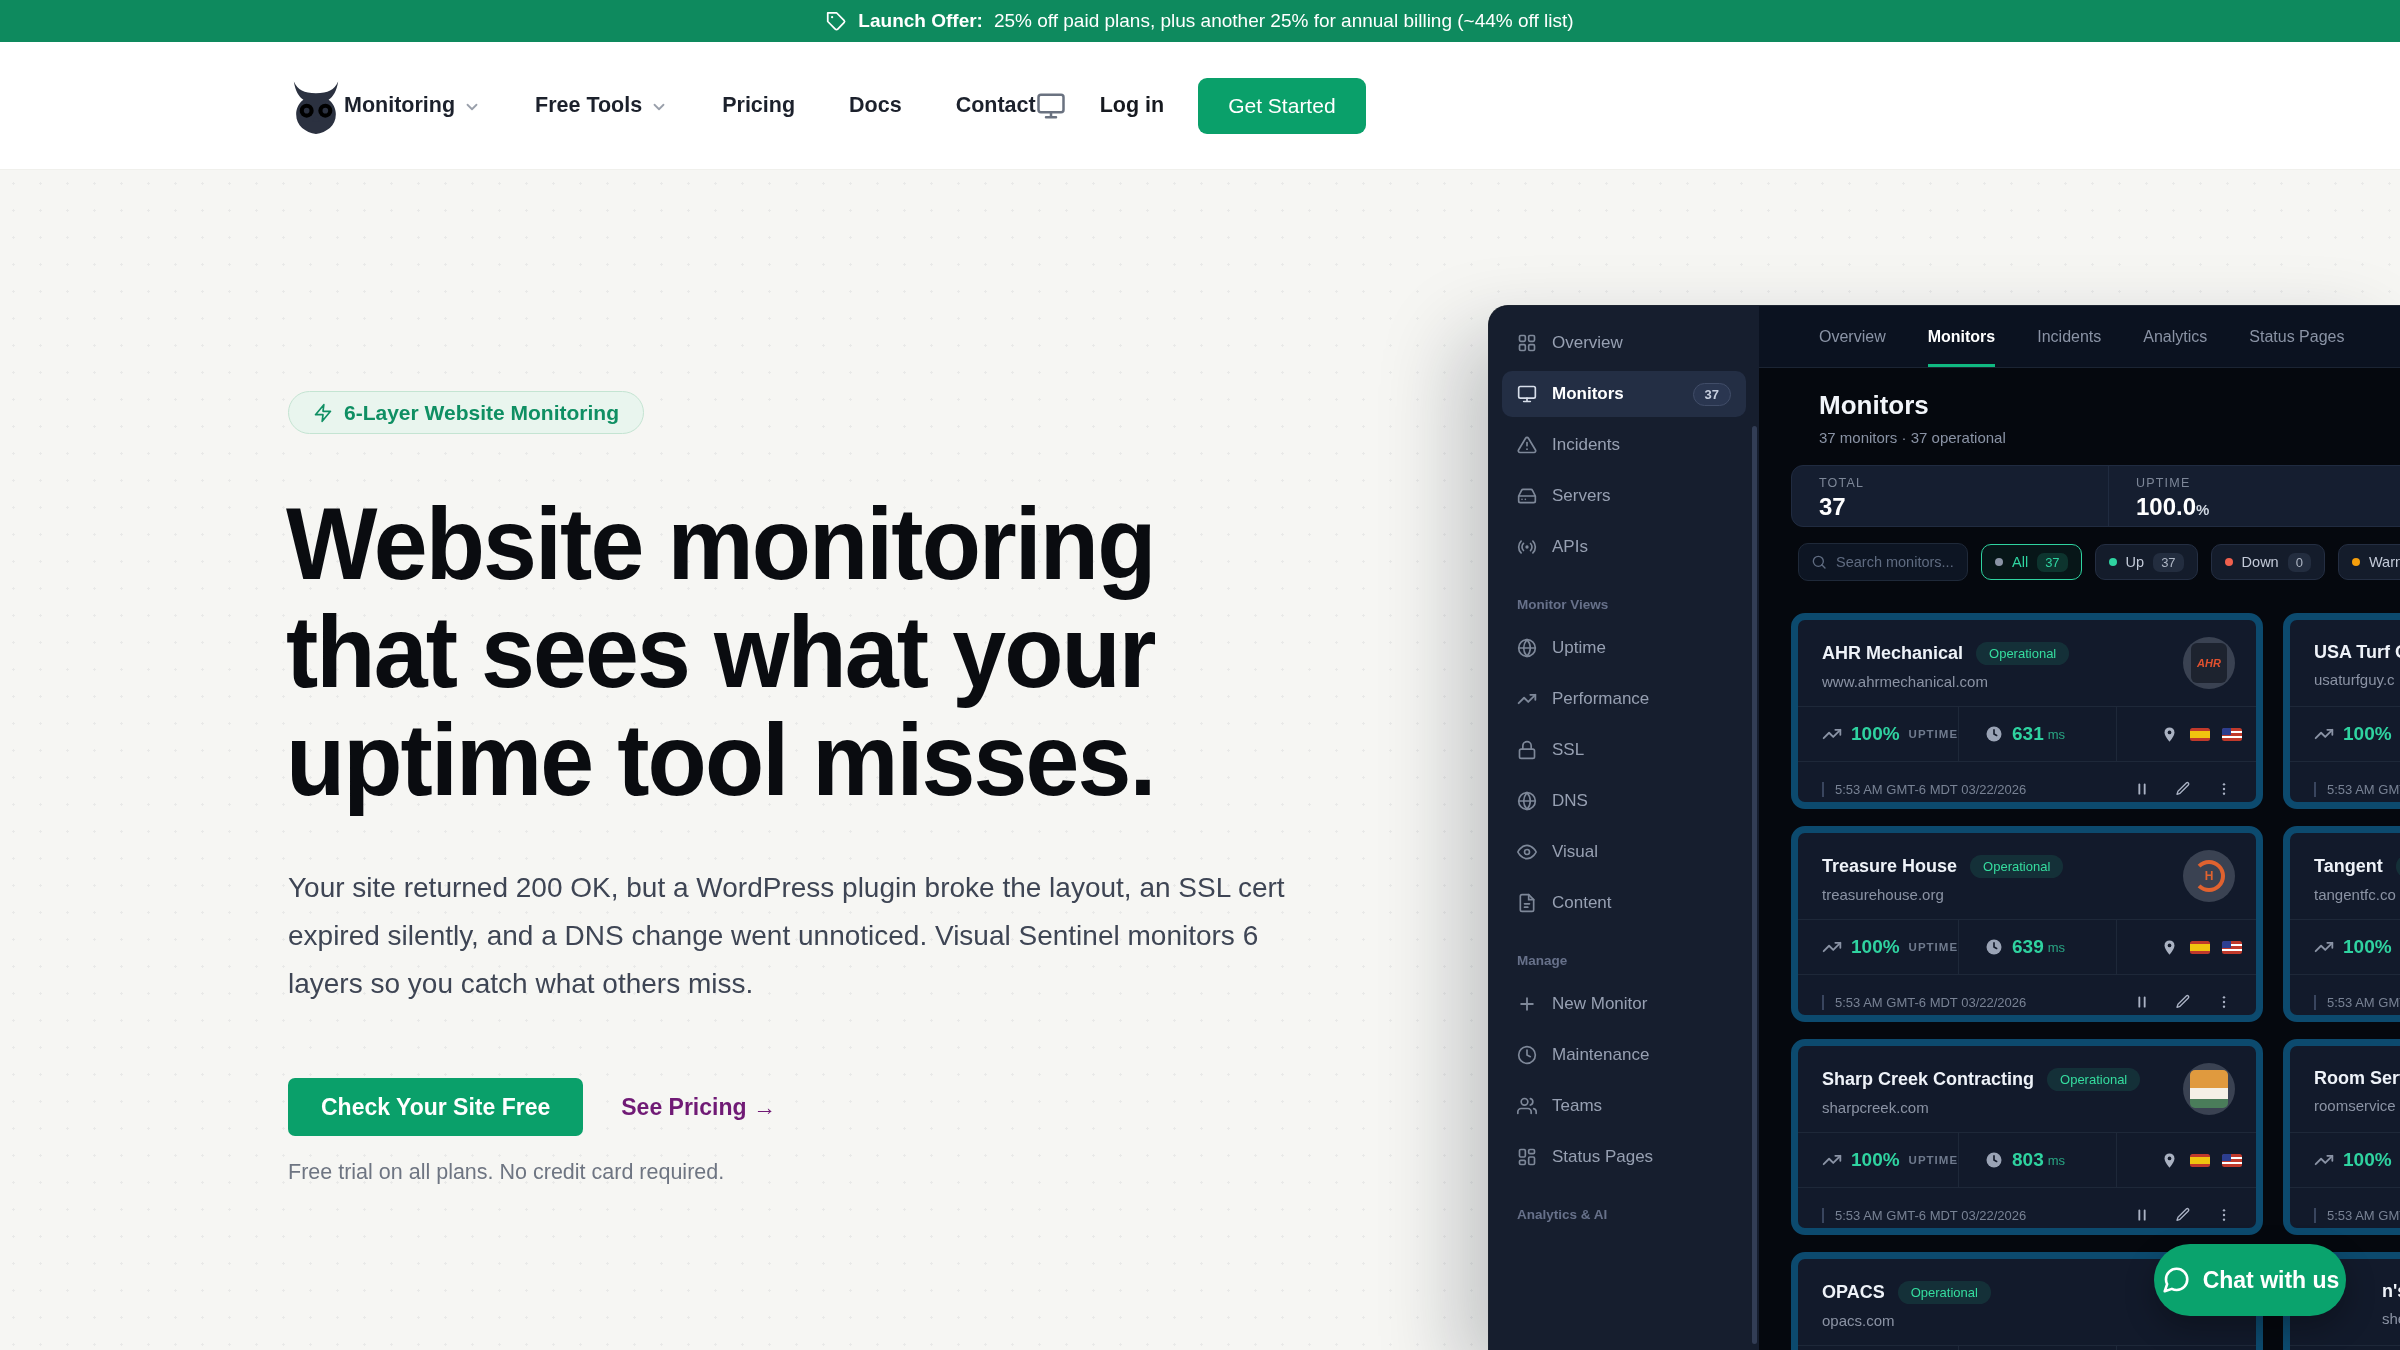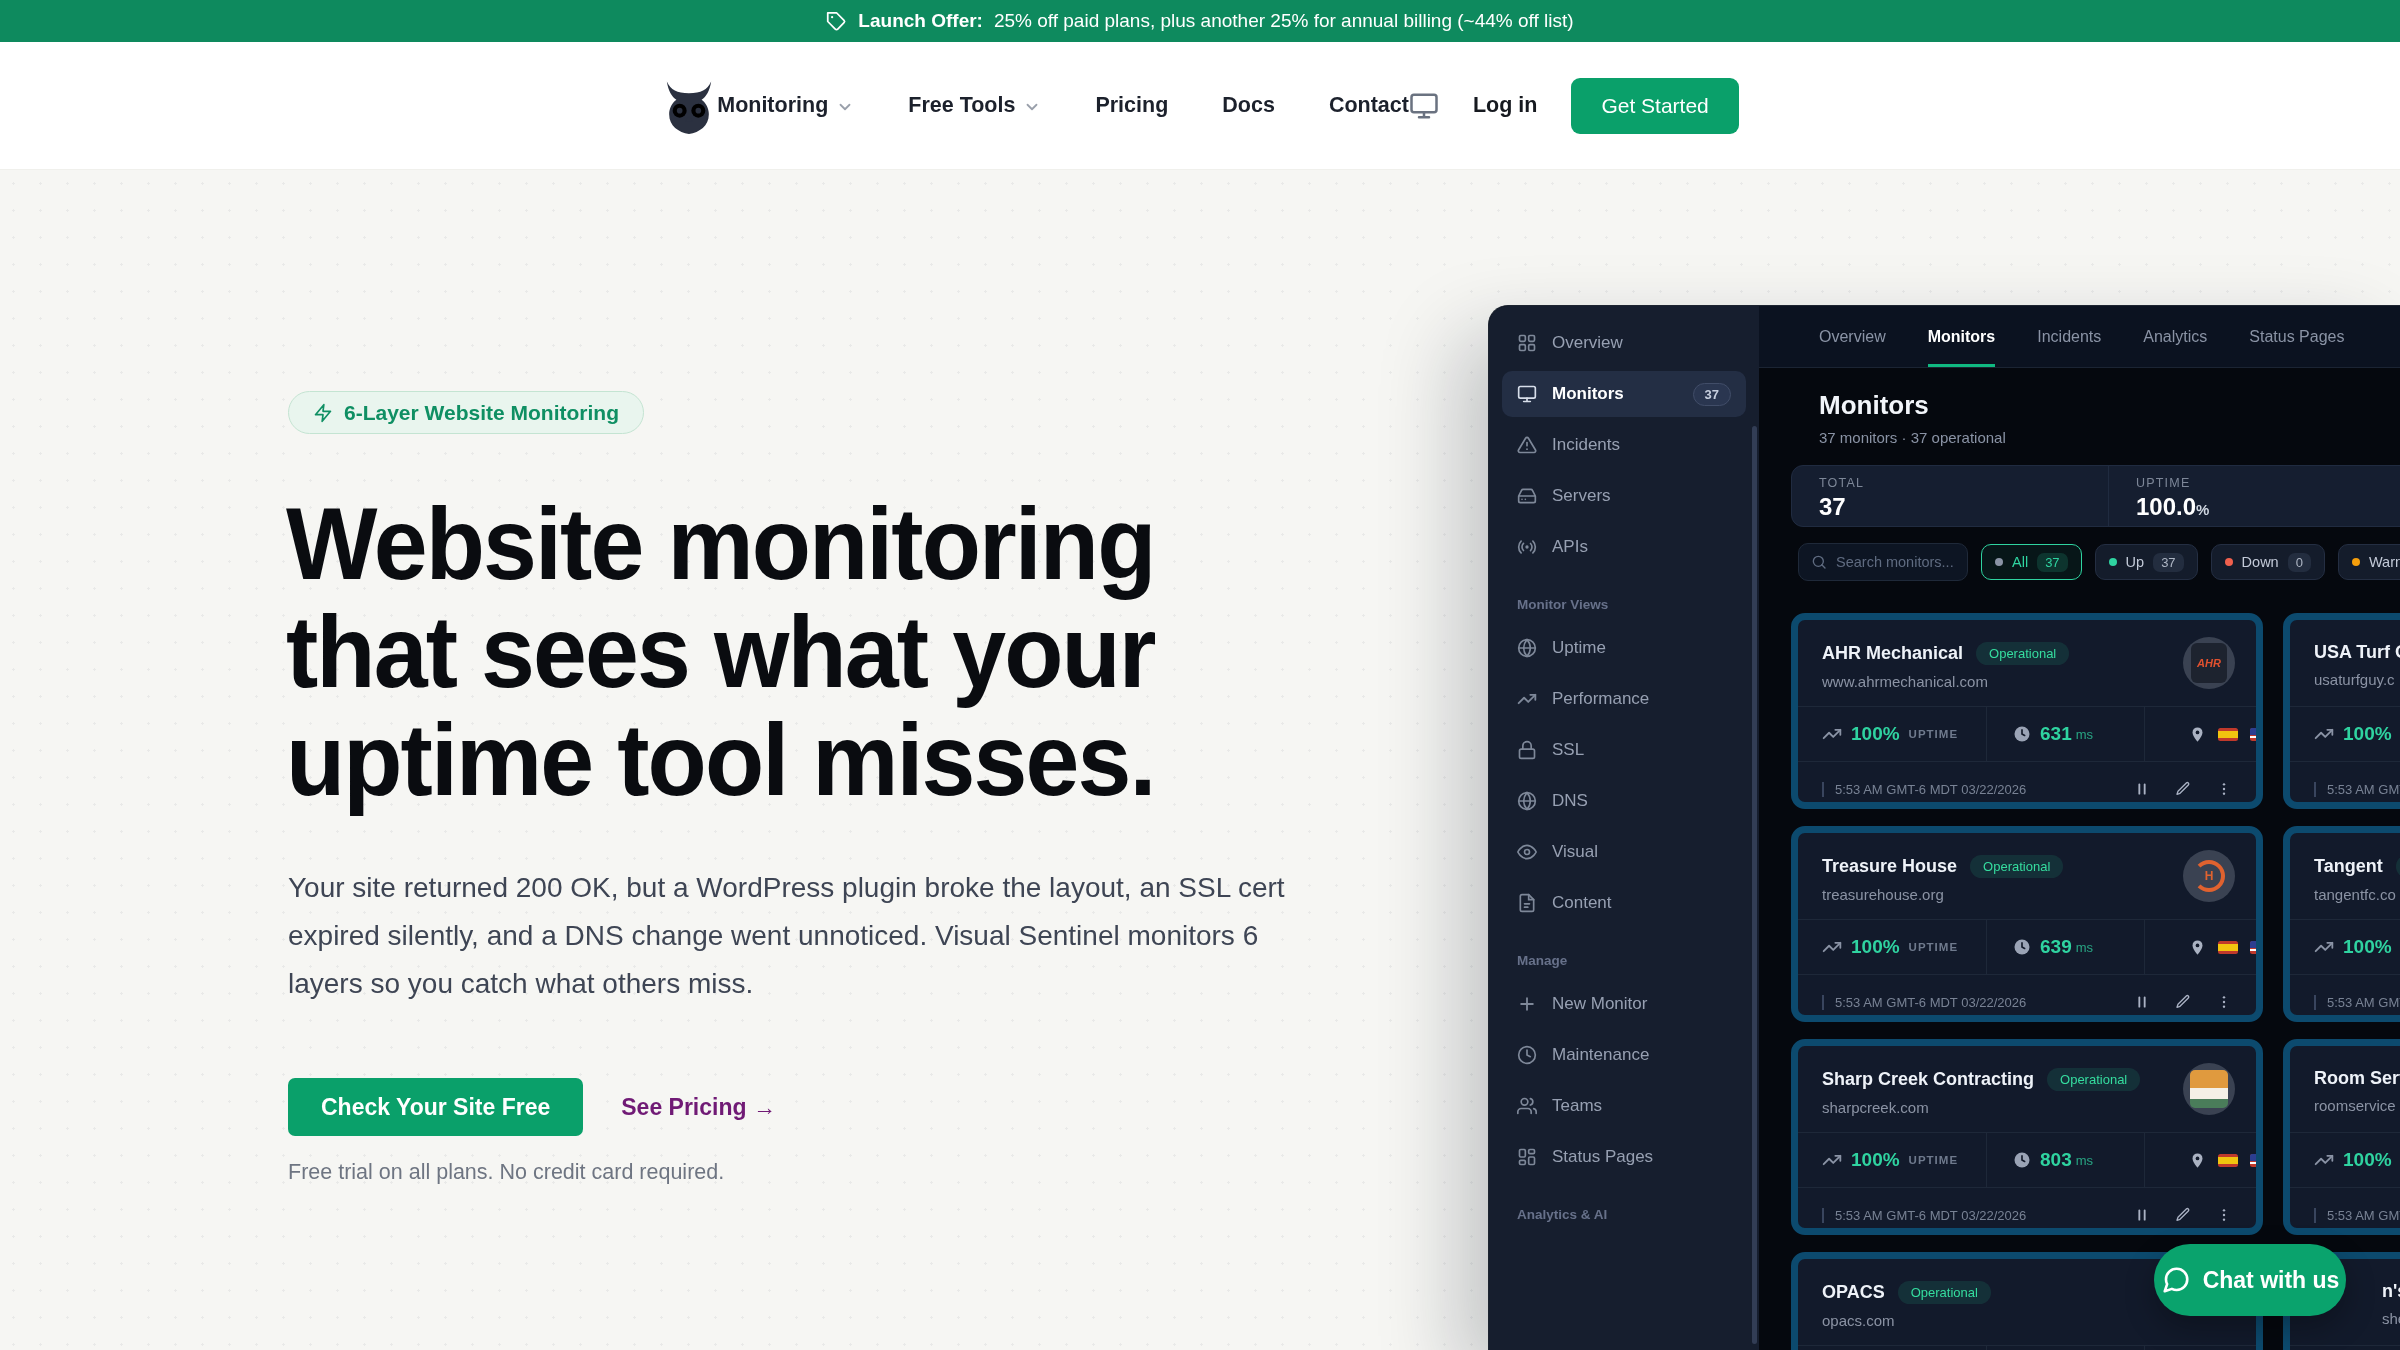--- a/index.html
+++ b/index.html
@@ -18,21 +18,21 @@
     display:flex; align-items:center; justify-content:center; gap:11px;
     font-size:19px;
   }
   .banner b { font-weight:700; }
   .banner svg { width:21px; height:21px; }
 
   
   .nav {
     position:absolute; top:42px; left:0; right:0; height:128px;
     background:#fff; border-bottom:1px solid #f0f0ec;
-    display:flex; align-items:center; justify-content:center;
+    display:flex; align-items:center; justify-content:flex-start;
     padding:0 288px;
   }
   .logo svg { width:56px; height:56px; color:#2b3140; display:block; }
   .menu { display:flex; align-items:center; gap:54px; }
   .menu-item {
     display:flex; align-items:center; gap:8px;
     font-size:21.5px; font-weight:700; color:#1c212c; cursor:pointer;
   }
   .menu-item svg { width:18px; height:18px; color:#9aa0ab; margin-top:2px; }
   .nav-right { display:flex; align-items:center; gap:34px; }
@@ -196,21 +196,21 @@
   .sc-img {
     width:38px; height:38px; border-radius:5px;
     background:linear-gradient(180deg,#e09a3e 0 48%,#f4f0e6 48% 76%,#4a7d5a 76% 100%);
   }
   .mcard-stats {
     position:absolute; left:0; right:0; top:86px; height:55px;
     border-top:1px solid #1e2839;
     display:grid; grid-template-columns:160px 158px 1fr;
   }
   .scell { display:flex; align-items:center; gap:9px; padding-left:26px; }
-  .scell + .scell { border-left:1px solid #1e2839;margin-left:28px; }
+  .scell + .scell { border-left:1px solid #1e2839; }
   .scell:first-child { padding-left:24px; }
   .scell.locs { padding-left:44px; gap:12px; }
   .scell svg.tr { width:20px; height:20px; color:#8a93a5; flex:none; }
   .scell svg.ck { width:18px; height:18px; flex:none; }
   .up-val { font-size:19px; font-weight:700; color:#2fd3a0; }
   .up-lab { font-size:11.5px; letter-spacing:1px; color:#6f7a8d; font-weight:700; }
   .ms-val { font-size:19px; font-weight:700; color:#2fd3a0; }
   .ms-unit { font-size:13px; color:#2fd3a0; opacity:.75; margin-left:-5px; }
   .pin { width:17px; height:17px; color:#aab2c2; }
   .flag { width:20px; height:13px; border-radius:2.5px; flex:none; }

